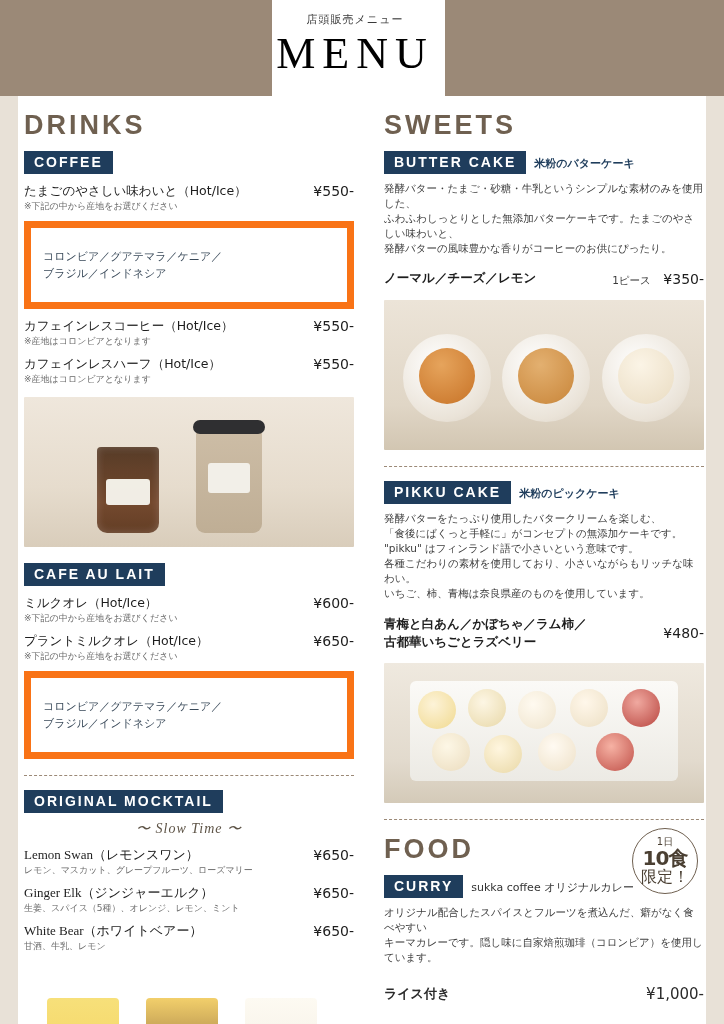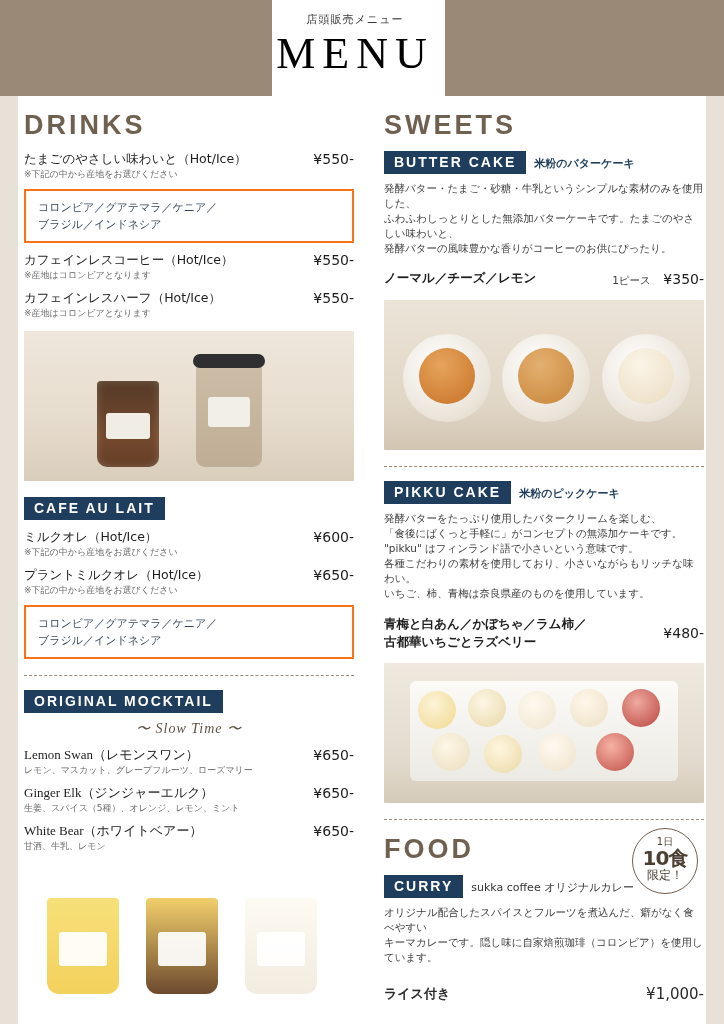--- a/index.html
+++ b/index.html
@@ -116,22 +116,22 @@
     padding-left: 8px;
   }
   .sub-note {
     font-size: 9px;
     color: #6a6a6a;
     font-family: "DejaVu Sans", sans-serif;
     margin-top: 1px;
     line-height: 12px;
   }
   .origin-box {
-    border: 2px solid #f97316;
-    padding: 8px 12px;
+    border: 7px solid #f97316;
+    padding: 20px 12px;
     margin-top: 9px;
     font-size: 11px;
     color: #3a4a5a;
     line-height: 17px;
     font-family: "DejaVu Sans", sans-serif;
   }
   .desc {
     font-size: 10.5px;
     color: #3d3d3d;
     line-height: 15px;
@@ -222,21 +222,21 @@
     width: 66px; height: 66px; border-radius: 50%;
     border: 1.5px solid #6f6050;
     color: #4a3f32;
     text-align: center;
     font-family: "DejaVu Sans", sans-serif;
     line-height: 1.05;
     padding-top: 8px;
   }
   .badge .b1 { font-size: 10px; }
   .badge .b2 { font-size: 20px; font-weight: bold; letter-spacing: -1px; }
-  .badge .b3 { font-size: 12px; }
+  .badge .b3 { font-size: 16px; }
   .food-row { position: relative; }
   .price-line {
     display: flex; justify-content: space-between; align-items: flex-start;
     margin-top: 20px;
   }
   .price-line .nm { font-size: 13px; font-family: "DejaVu Sans", sans-serif; }
   .price-line .price { font-size: 15px; font-family: "DejaVu Sans", sans-serif; }
   .inline-note { font-size: 10.5px; color: #3a3a3a; font-family: "DejaVu Sans", sans-serif; }
   .bold-nm { font-weight: bold; }
 </style>
@@ -255,20 +255,23 @@
   </div>
 
   <div class="body">
     <div class="side-rail-l"></div>
     <div class="side-rail-r"></div>
 
     <div class="col col-left">
 
       <div class="cat-title">DRINKS</div>
 
+      <div class="sec-row">
+        <span class="sec-label">COFFEE</span>
+      </div>
 
       <div class="item">
         <div>
           <div class="nm">たまごのやさしい味わいと（Hot/Ice）</div>
           <div class="sub-note">※下記の中から産地をお選びください</div>
         </div>
         <div class="price">¥550-</div>
       </div>
 
       <div class="origin-box" style="white-space:pre-line">コロンビア／グアテマラ／ケニア／

